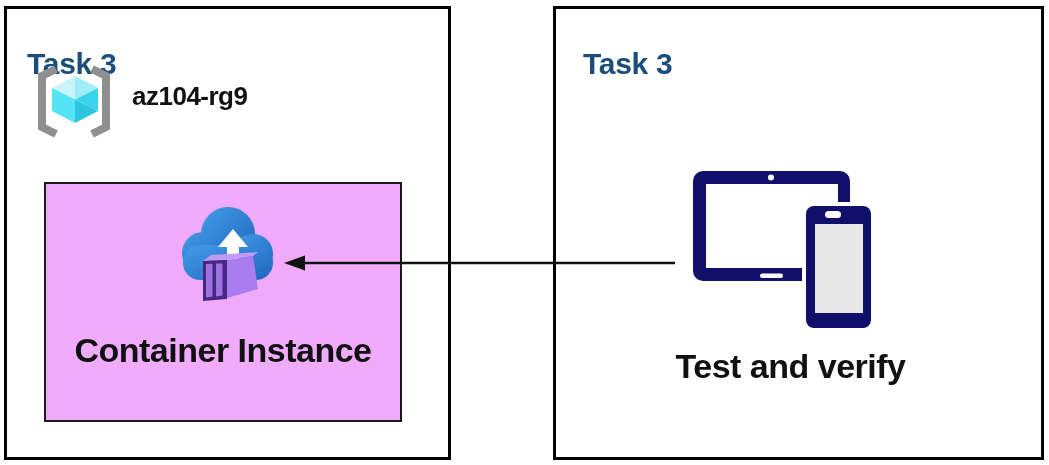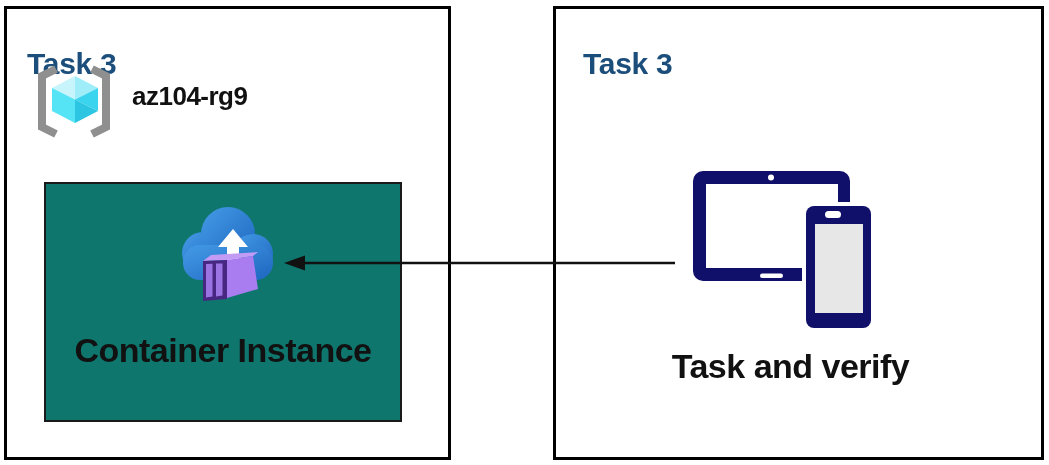--- a/index.html
+++ b/index.html
@@ -30,21 +30,21 @@
   .rg-icon{position:absolute;left:26px;top:54px;}
   .rg-name{
     position:absolute;left:125px;top:72px;
     font-size:26px;font-weight:700;color:#111111;
     letter-spacing:-0.5px;white-space:nowrap;
   }
   .ci-box{
     position:absolute;
     box-sizing:border-box;
     left:37px;top:173px;width:358px;height:240px;
-    background:#0f766e;
+    background:#f0abfc;
     border:2px solid #1A1A1A;
     padding-left:32px;
   }
   .aci-icon{position:absolute;left:131px;top:21px;}
   .ci-label{
     position:absolute;left:0;top:147px;width:100%;
     text-align:center;
     font-size:34px;font-weight:700;color:#111111;
     letter-spacing:-0.5px;white-space:nowrap;
   }
@@ -118,21 +118,21 @@
       <rect x="20" y="19" width="132" height="84" fill="#ffffff"></rect>
       <circle cx="85" cy="12.5" r="3" fill="#ffffff"></circle>
       <rect x="74" y="108.5" width="23" height="4.5" rx="2.2" fill="#ffffff"></rect>
 
       <rect x="116" y="37" width="73" height="130" rx="12" fill="#ffffff"></rect>
       <rect x="120" y="41" width="65" height="122" rx="8" fill="#10106B"></rect>
       <rect x="129" y="59" width="48" height="89" fill="#E7E7E7"></rect>
       <rect x="139" y="46" width="16" height="7" rx="3.5" fill="#ffffff"></rect>
     </svg>
 
-    <div class="tv-label">Task and verify</div>
+    <div class="tv-label">Test and verify</div>
   </section>
 
   <svg class="connector" width="400" height="26" viewBox="0 0 400 26" aria-hidden="true">
     <line x1="22" y1="13" x2="395" y2="13" stroke="#111111" stroke-width="2.5"></line>
     <polygon points="4,13 25,5.5 25,20.5" fill="#111111"></polygon>
   </svg>
 
 </div>
 
 </body></html>

